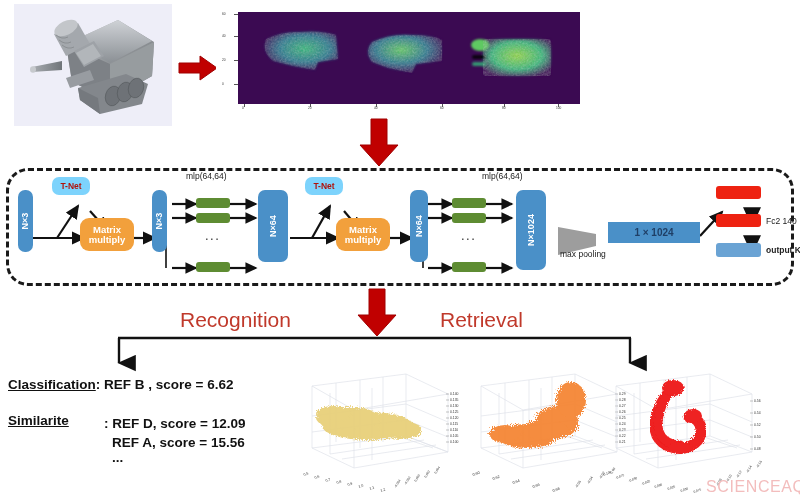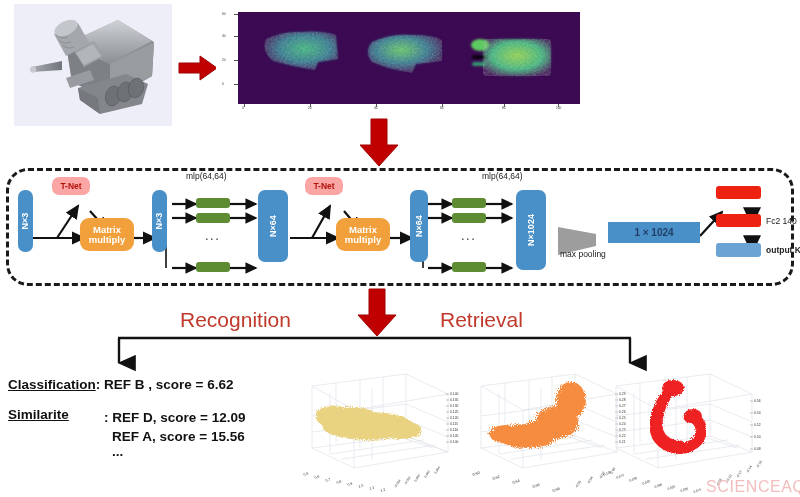--- a/index.html
+++ b/index.html
@@ -30,21 +30,21 @@
 
   .blk{position:absolute;box-sizing:border-box;display:flex;align-items:center;
        justify-content:center;text-align:center;color:#fff;}
   .vblk{ 
     background:#4a90c8;border-radius:7px;
   }
   .vblk span{
     transform:rotate(-90deg);white-space:nowrap;font-size:9px;font-weight:bold;
     letter-spacing:0px;
   }
-  .tnet{background:#fca5a5;border-radius:7px;font-size:8.5px;font-weight:bold;color:#b01109;}
+  .tnet{background:#7dd3fc;border-radius:7px;font-size:8.5px;font-weight:bold;color:#b01109;}
   .matmul{background:#f2a03c;border-radius:9px;font-size:9.5px;font-weight:bold;color:#fff;
           line-height:1.05;}
   .green{background:#5e8c32;border-radius:3px;}
   .fcblk{background:#ee2211;border-radius:3px;}
   .outblk{background:#6aa3d4;border-radius:3px;}
   .lbl{position:absolute;font-size:8.5px;color:#222;white-space:nowrap;}
   .lbl-blue{position:absolute;font-size:10px;color:#1f4e79;font-weight:bold;white-space:nowrap;}
   .dots{position:absolute;font-size:13px;color:#333;letter-spacing:1.5px;}
 
   
@@ -322,21 +322,21 @@
     <marker id="ah2" markerWidth="8" markerHeight="8" refX="3.4" refY="7" orient="auto">
       <path d="M0 0 L6.8 0 L3.4 7.6 Z" fill="#111"></path>
     </marker>
   </defs>
   <line x1="118" y1="3" x2="631" y2="3" stroke="#111" stroke-width="2.4"></line>
   <line x1="119" y1="3" x2="119" y2="28" stroke="#111" stroke-width="2.4" marker-end="url(#ah2)"></line>
   <line x1="630" y1="3" x2="630" y2="28" stroke="#111" stroke-width="2.4" marker-end="url(#ah2)"></line>
 </svg>
 
 <div id="results">
-  <div class="res-row" style="margin-bottom:16px;">
+  <div class="res-row" style="margin-bottom:22px;">
     <span class="u">Classification</span><span>: REF B , score = 6.62</span>
   </div>
   <div style="display:flex;align-items:flex-start;">
     <span class="u" style="width:96px;display:inline-block;">Similarite</span>
     <span style="display:inline-block;line-height:1.45;">
       <span style="display:block;">: REF D, score = 12.09</span>
       <span style="display:block;padding-left:8px;">REF A, score = 15.56</span>
       <span style="display:block;padding-left:8px;line-height:0.7;">...</span>
     </span>
   </div>

